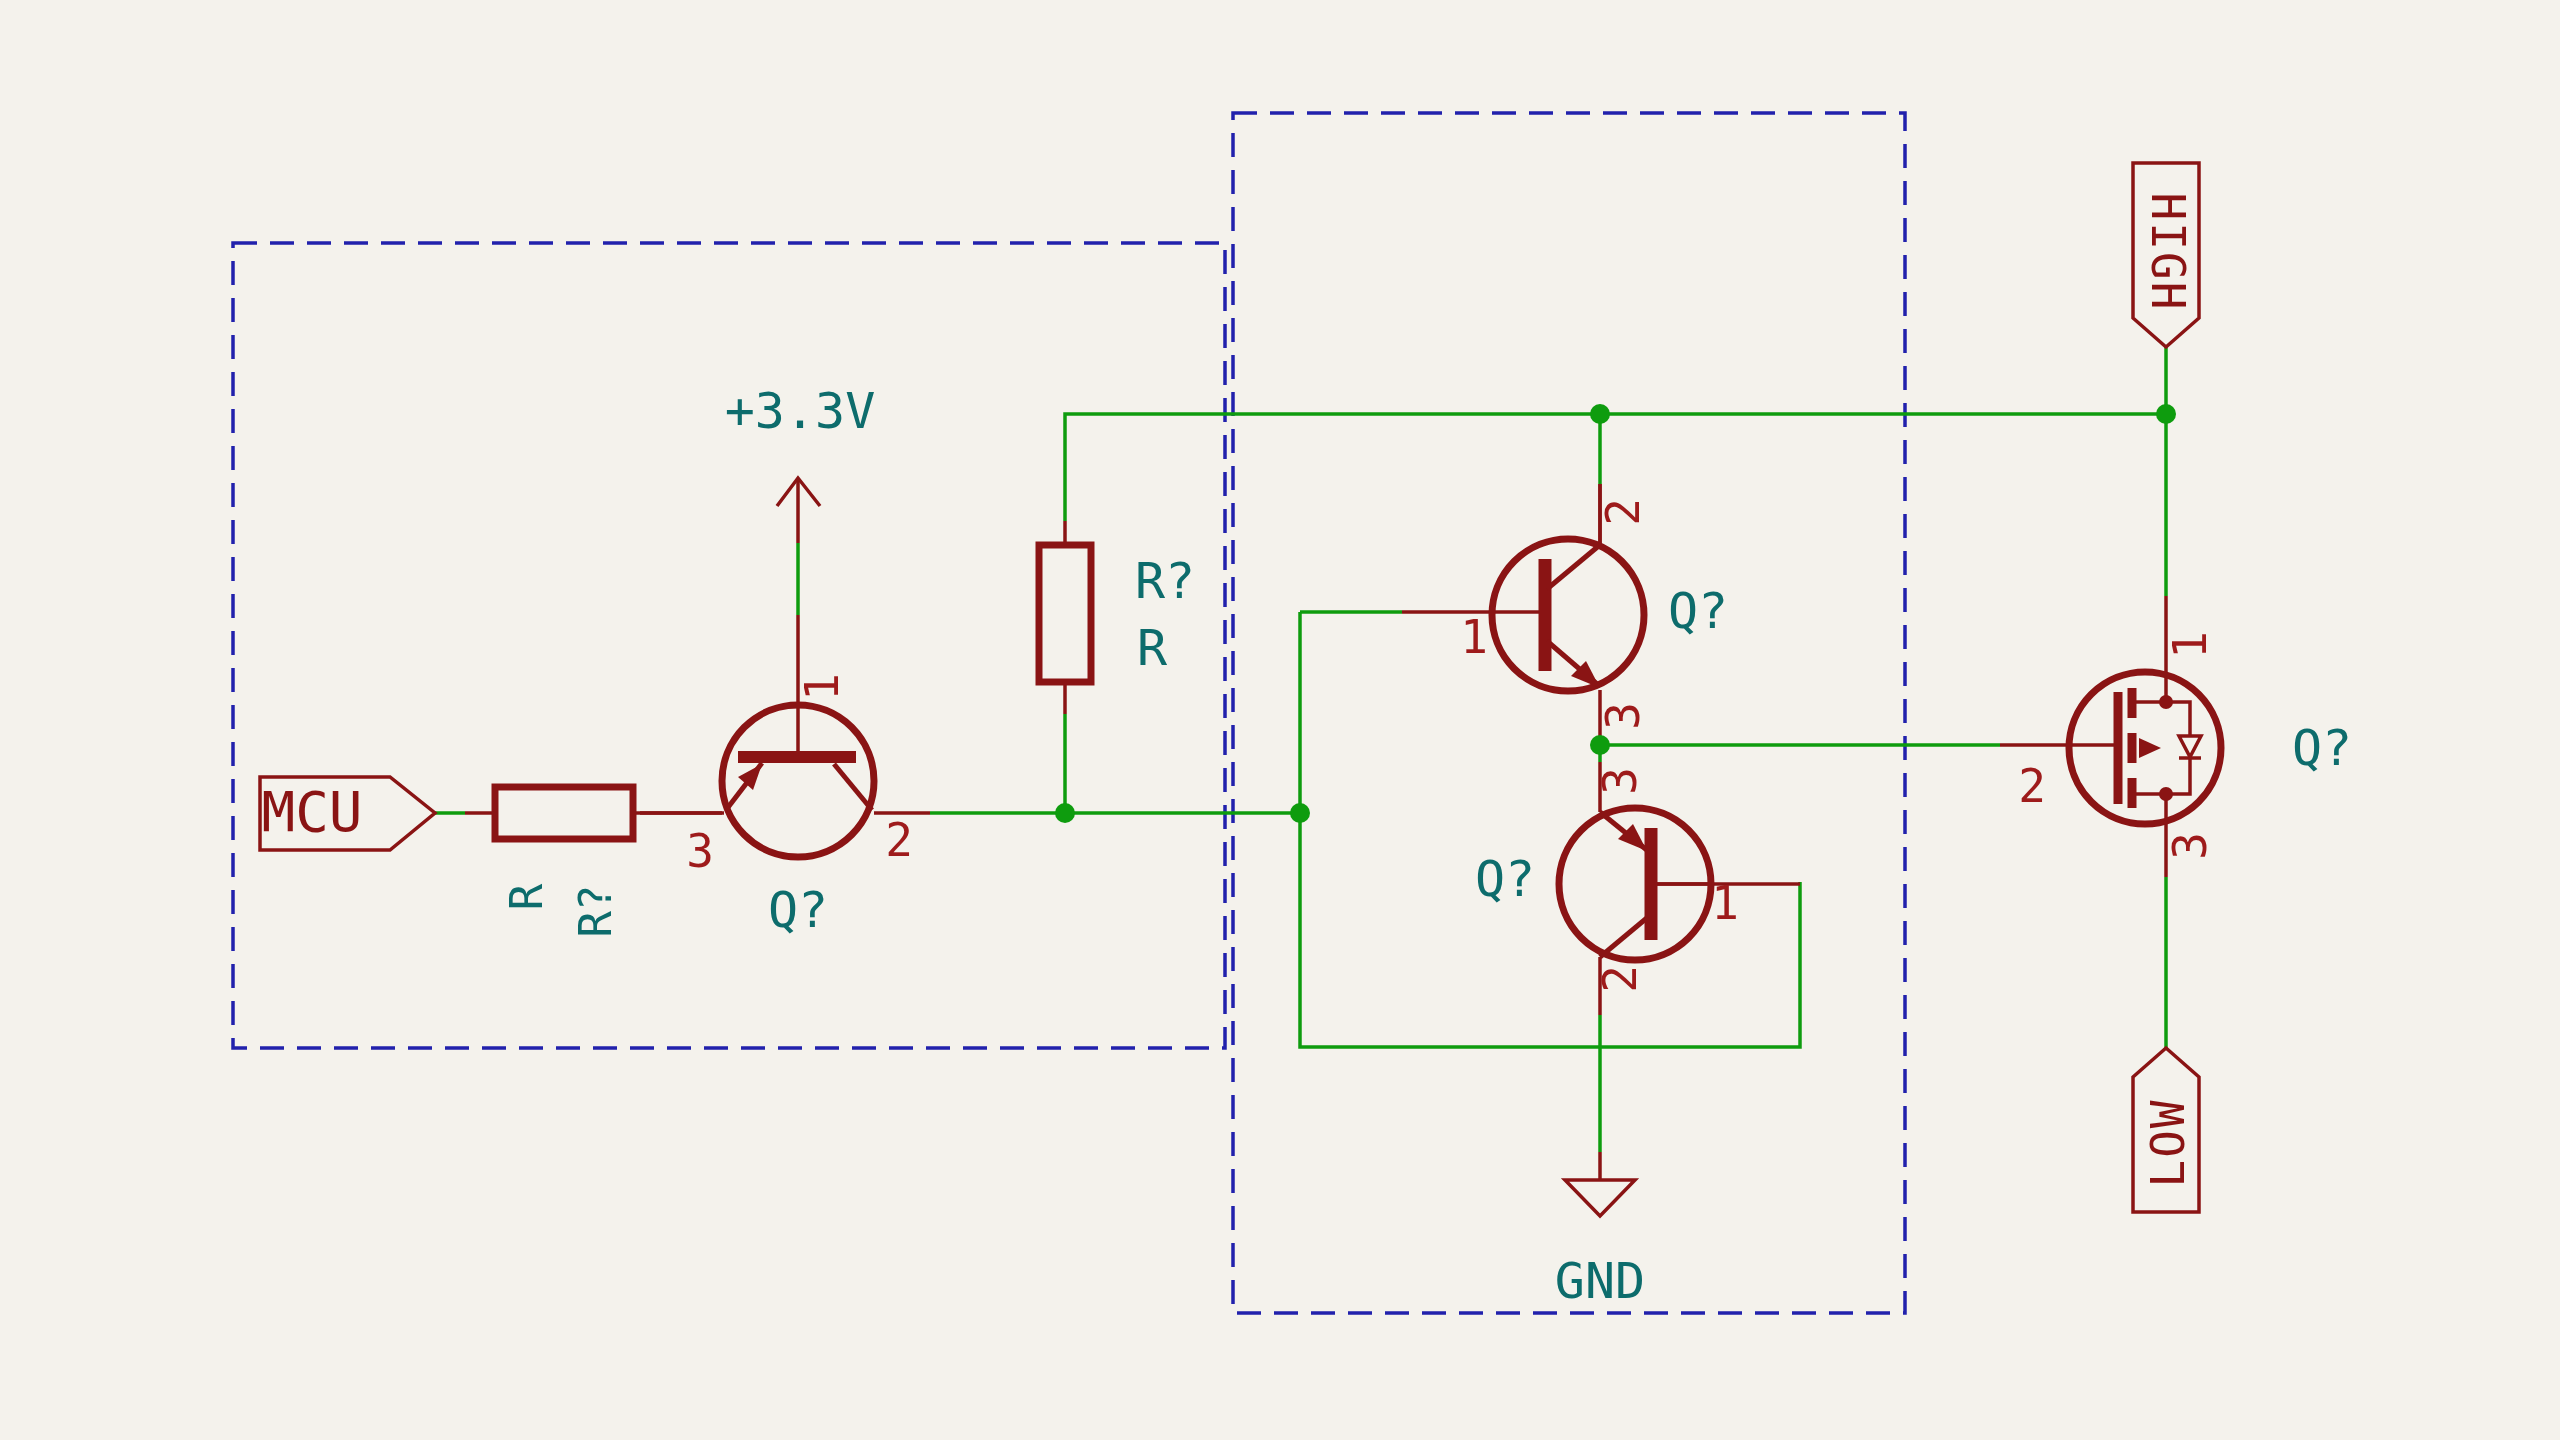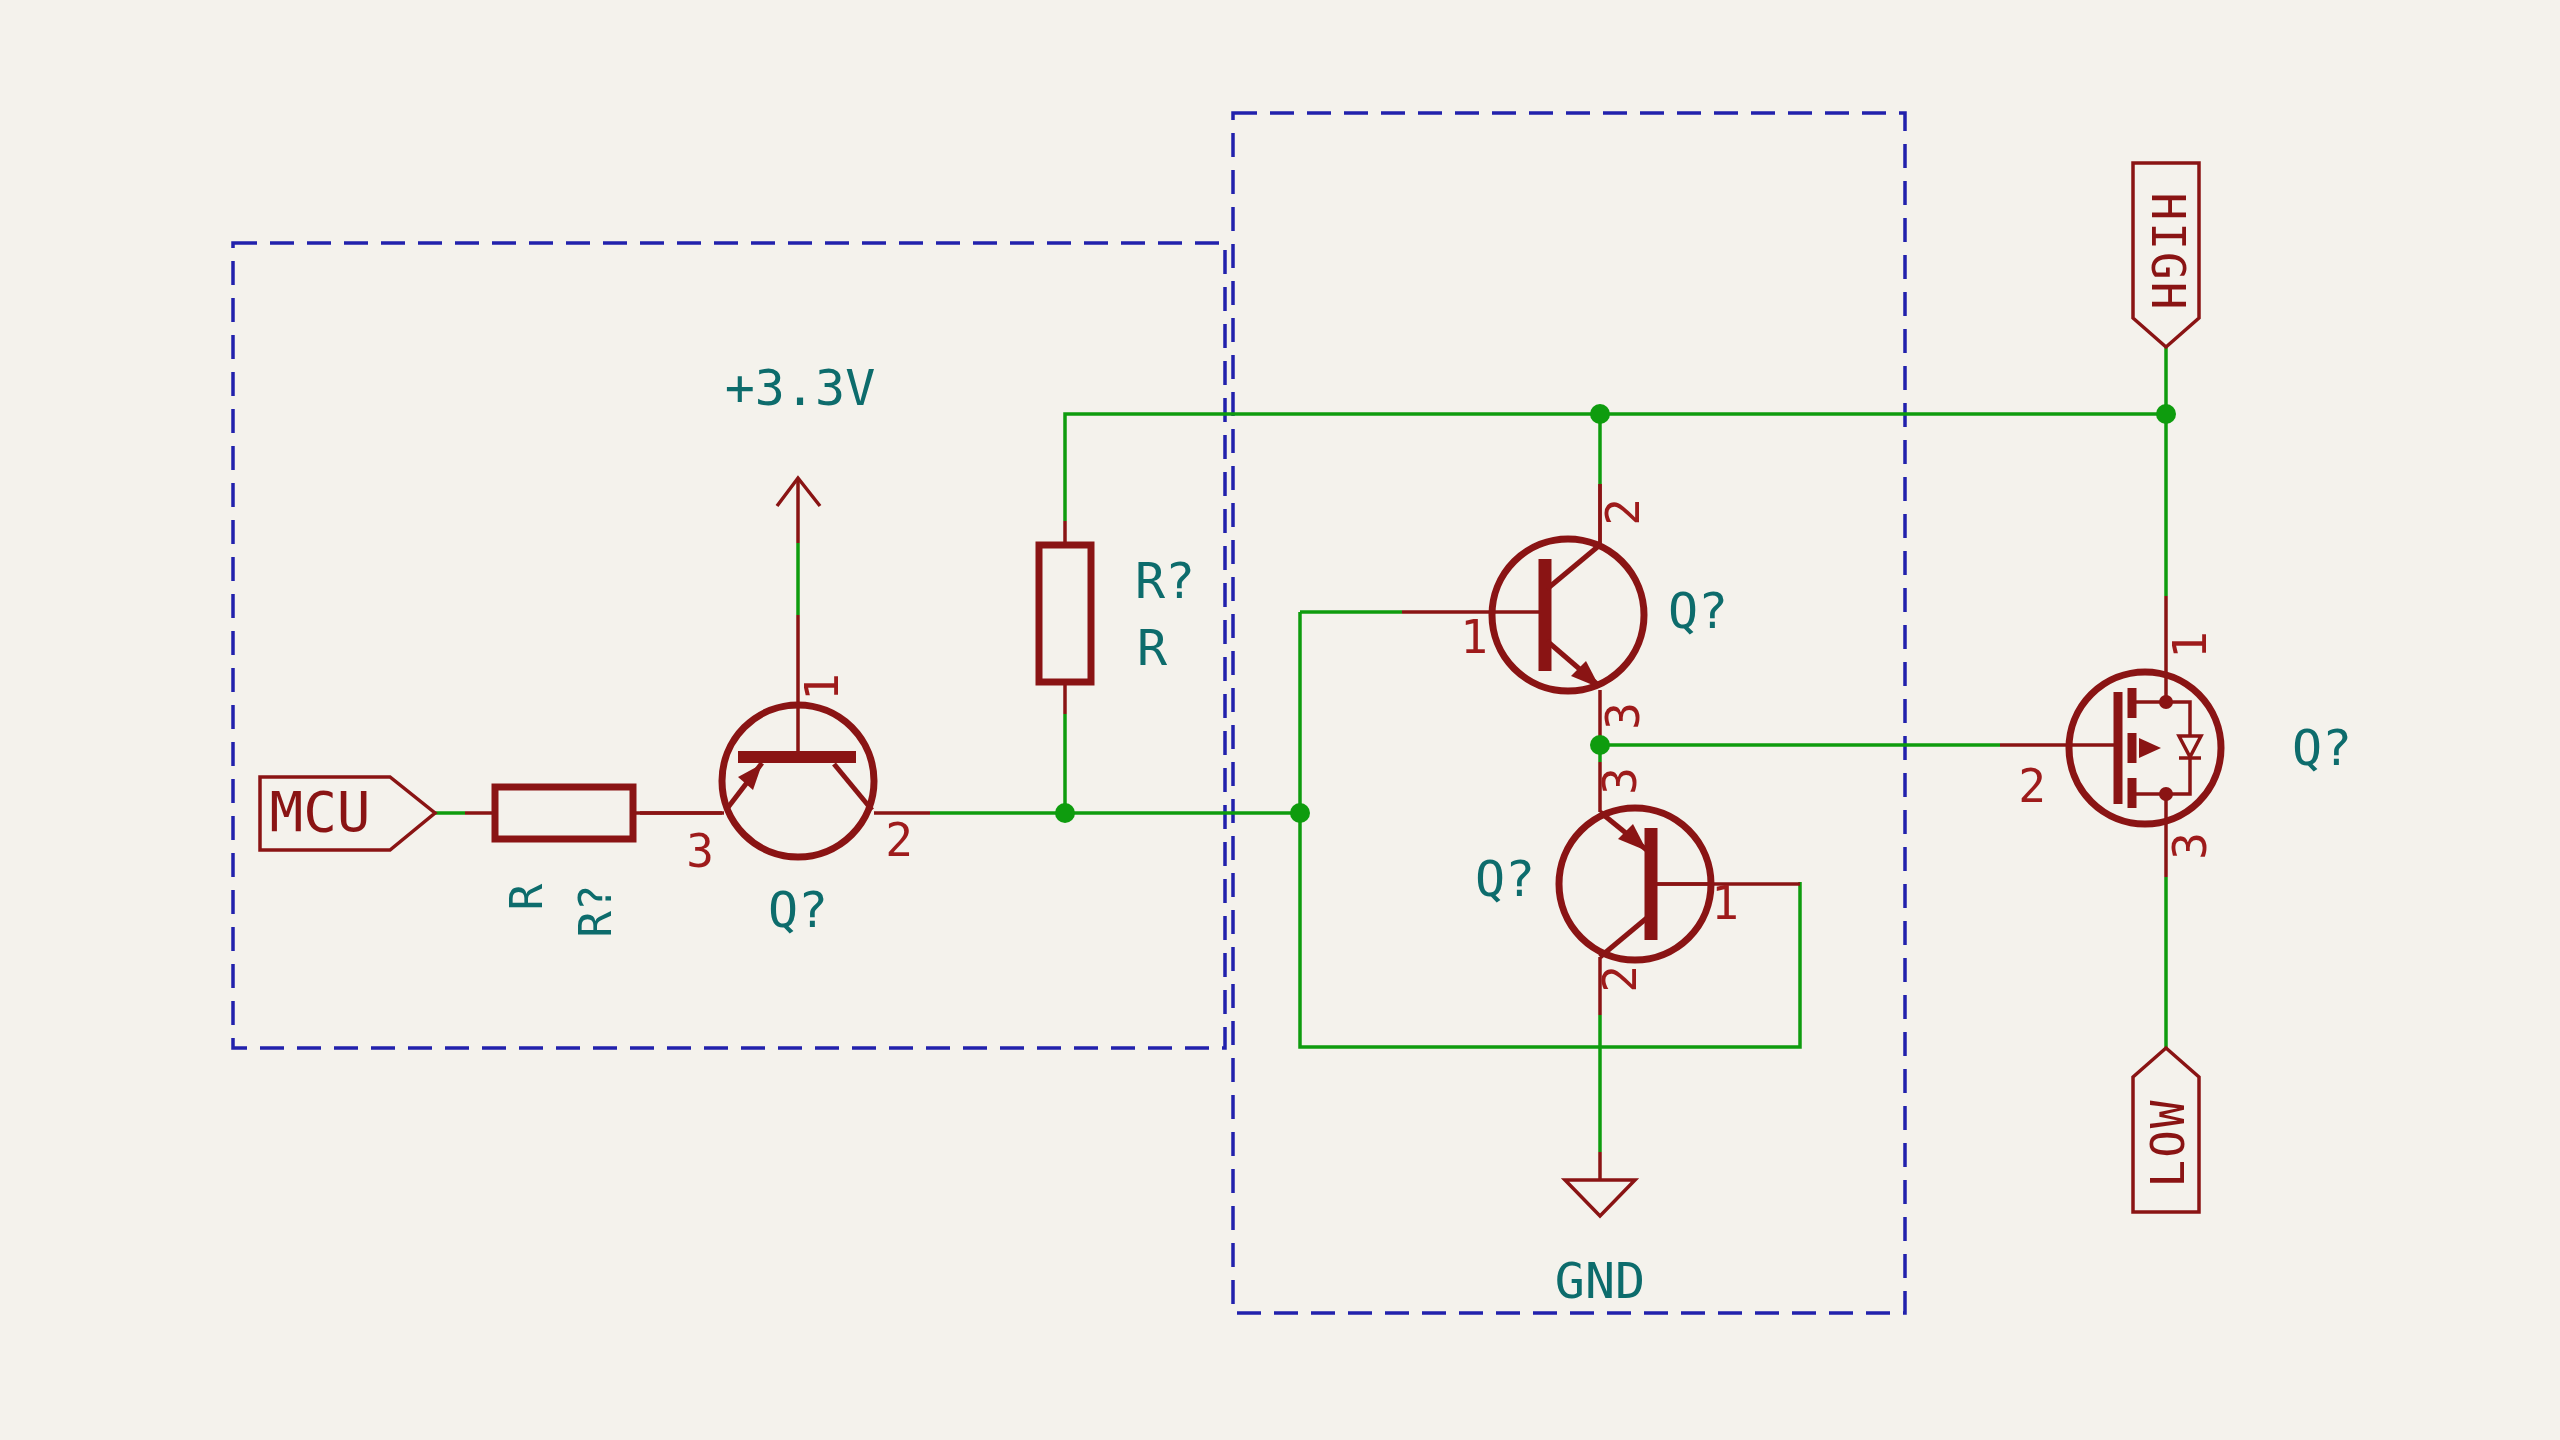--- a/index.html
+++ b/index.html
@@ -140,26 +140,26 @@
 
     <g>
       <circle class="jd" cx="1065" cy="813" r="10"></circle>
       <circle class="jd" cx="1300" cy="813" r="10"></circle>
       <circle class="jd" cx="1600" cy="414" r="10"></circle>
       <circle class="jd" cx="2166" cy="414" r="10"></circle>
       <circle class="jd" cx="1600" cy="745" r="10"></circle>
     </g>
   </svg>
 
-  <div class="lbl red mcu-text" style="left:320px;top:812px;text-align:right;">MCU</div>
+  <div class="lbl red mcu-text" style="left:312px;top:812px;text-align:right;">MCU</div>
 
   <div class="lbl teal-s rotn90" style="left:527px;top:897px;">R</div>
   <div class="lbl teal-s rotn90" style="left:596px;top:911px;">R?</div>
 
-  <div class="lbl teal" style="left:800px;top:388px;">+3.3V</div>
+  <div class="lbl teal" style="left:800px;top:411px;">+3.3V</div>
 
   <div class="lbl teal" style="left:1165px;top:581px;">R?</div>
   <div class="lbl teal" style="left:1152px;top:648px;">R</div>
 
   <div class="lbl teal" style="left:798px;top:910px;">Q?</div>
   <div class="lbl teal" style="left:1698px;top:611px;">Q?</div>
   <div class="lbl teal" style="left:1505px;top:879px;">Q?</div>
   <div class="lbl teal" style="left:2322px;top:748px;">Q?</div>
 
   <div class="lbl teal" style="left:1600px;top:1281px;">GND</div>

